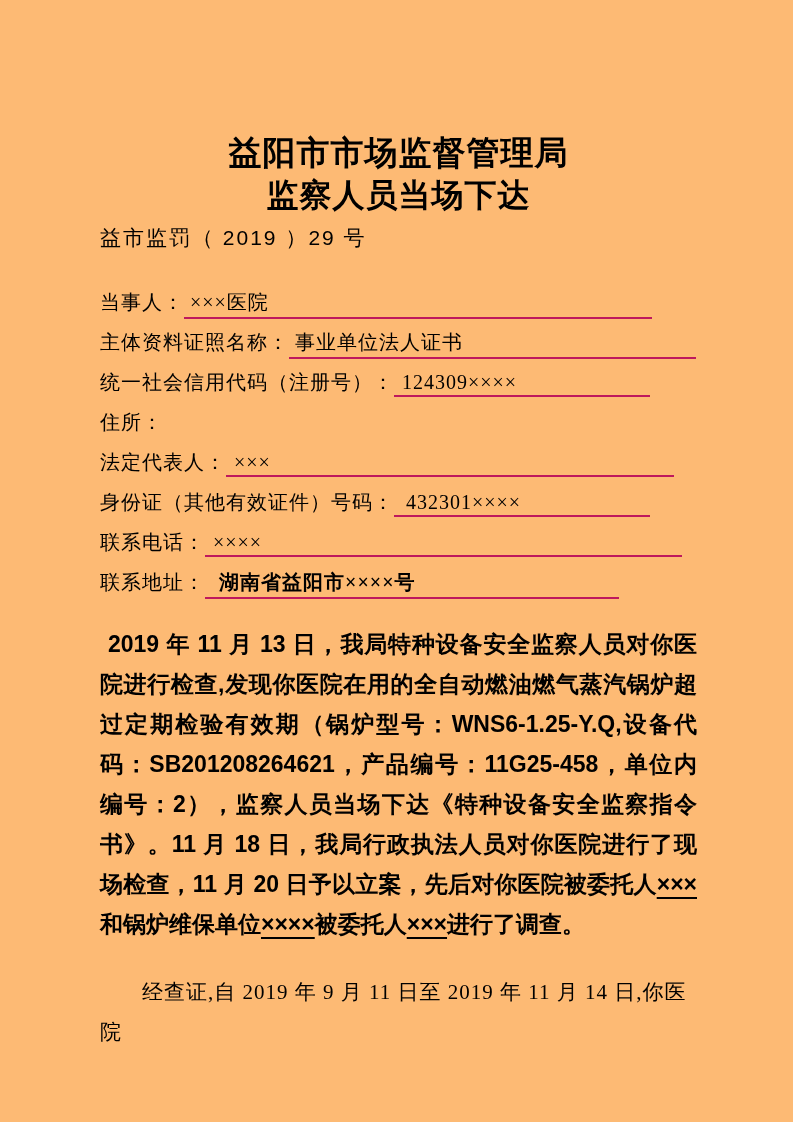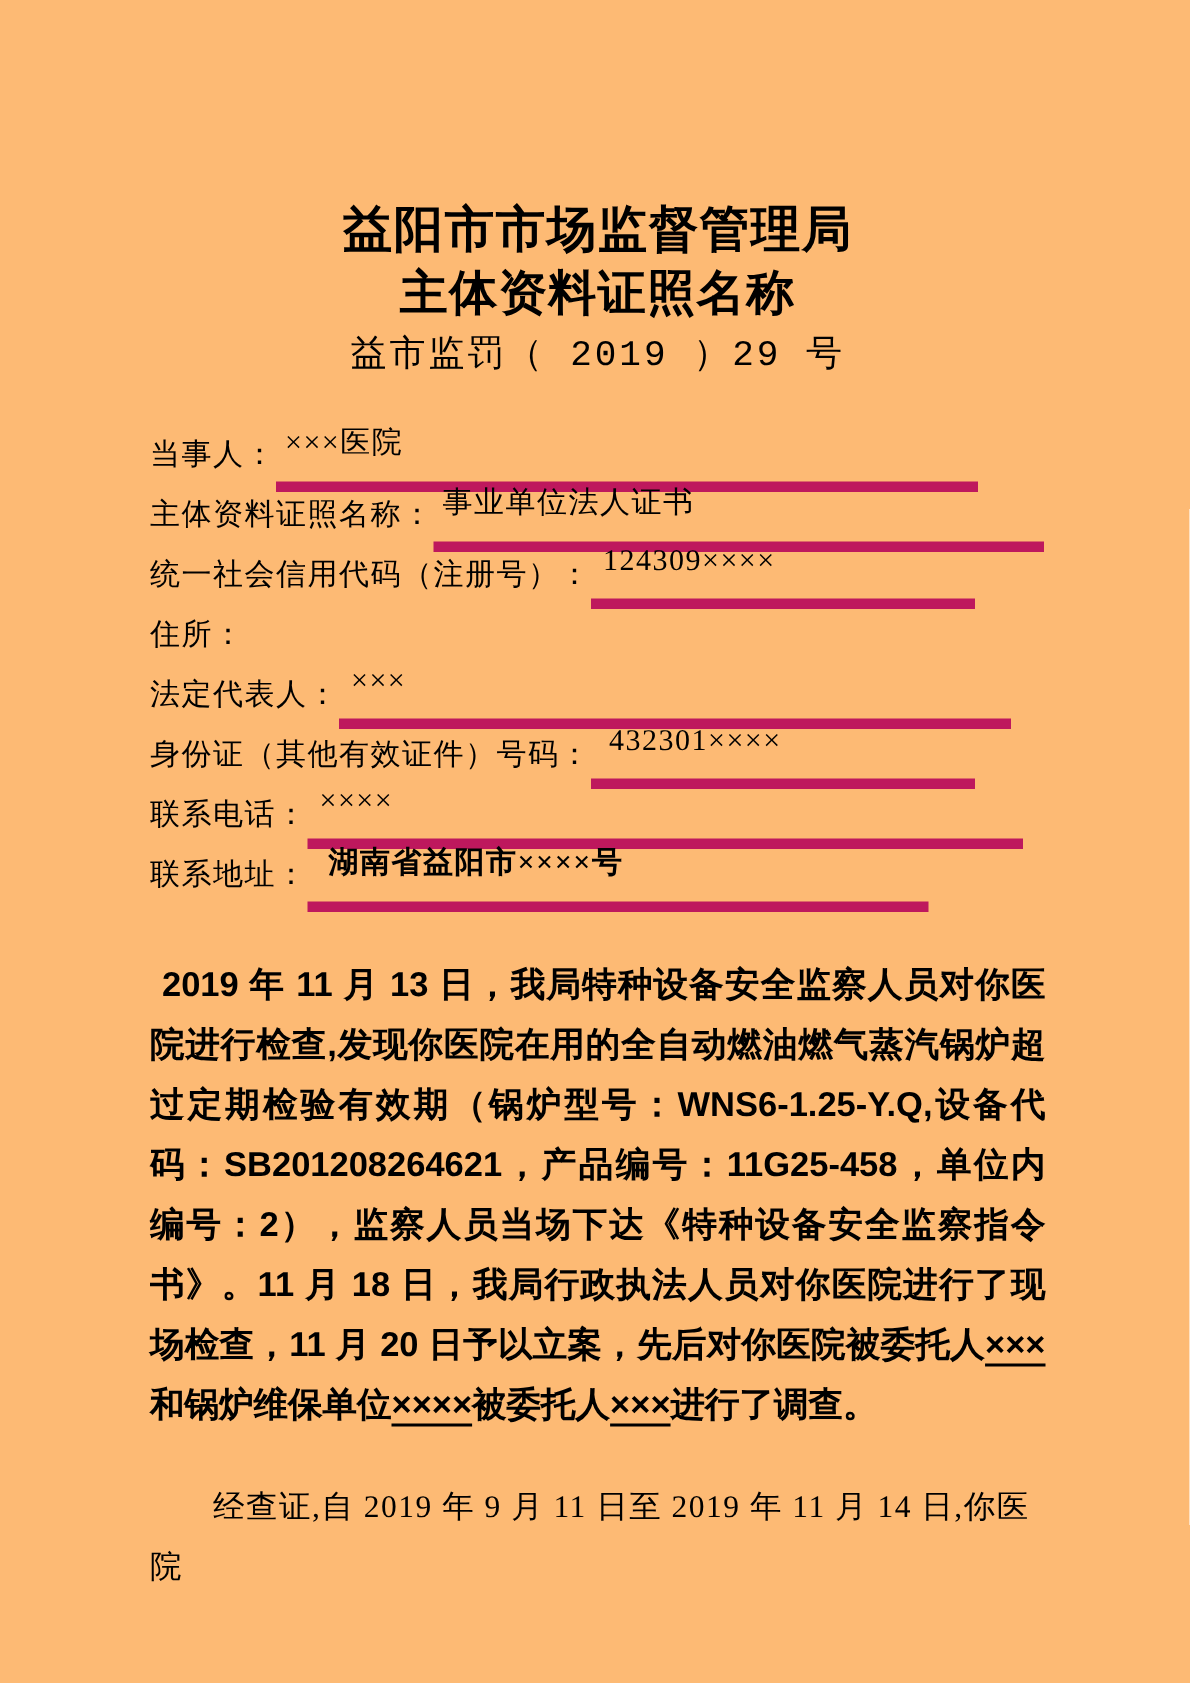--- a/index.html
+++ b/index.html
@@ -29,54 +29,54 @@
   .title2 {
     text-align: center;
     font-family: "Liberation Sans", sans-serif;
     font-weight: bold;
     font-size: 32px;
     line-height: 42px;
     letter-spacing: 1px;
   }
   .docnum {
     margin-top: 8px;
-    text-align: center;
-    font-family: Liberation Mono, monospace;
-    font-size: 24px;
+    text-align: left;
+    font-family: Liberation Sans, sans-serif;
+    font-size: 21px;
     line-height: 28px;
     letter-spacing: 2px;
   }
   .fields { margin-top: 32px; }
   .field-row {
     display: flex;
     align-items: center;
     height: 40px;
   }
   .field-label {
     font-family: "Liberation Serif", serif;
     font-size: 20px;
     letter-spacing: 1px;
     white-space: nowrap;
     padding-bottom: 3px;
   }
   .field-value {
     flex: 1;
-    border-bottom: 7px solid #be185d;
+    border-bottom: 2px solid #be185d;
     font-family: "Liberation Serif", serif;
     font-size: 20px;
     letter-spacing: 1px;
     white-space: nowrap;
-    padding-bottom: 13px;
+    padding-bottom: 1px;
   }
   .pad6  { padding-left: 6px; }
   .pad8  { padding-left: 8px; }
   .pad12 { padding-left: 12px; }
   .pad14 { padding-left: 14px; font-weight: bold; }
   .para1 {
-    margin-top: 32px;
+    margin-top: 20px;
     width: 597px;
     font-family: "Liberation Sans", sans-serif;
     font-weight: bold;
     font-size: 23px;
     line-height: 40px;
     text-align: justify;
     text-indent: 8px;
   }
   .para1 .u {
     text-decoration: underline;
@@ -100,21 +100,21 @@
     font-size: 21px;
   }
 </style>
 </head>
 <body>
 
 <div class="page">
   <div class="content">
 
     <div class="title1">益阳市市场监督管理局</div>
-    <div class="title2">主体资料证照名称</div>
+    <div class="title2">监察人员当场下达</div>
     <div class="docnum">益市监罚（ 2019 ）29 号</div>
 
     <div class="fields">
       <div class="field-row" style="width:552px">
         <span class="field-label">当事人：</span>
         <span class="field-value pad6">×××医院</span>
       </div>
       <div class="field-row" style="width:596px">
         <span class="field-label">主体资料证照名称：</span>
         <span class="field-value pad6">事业单位法人证书</span>

